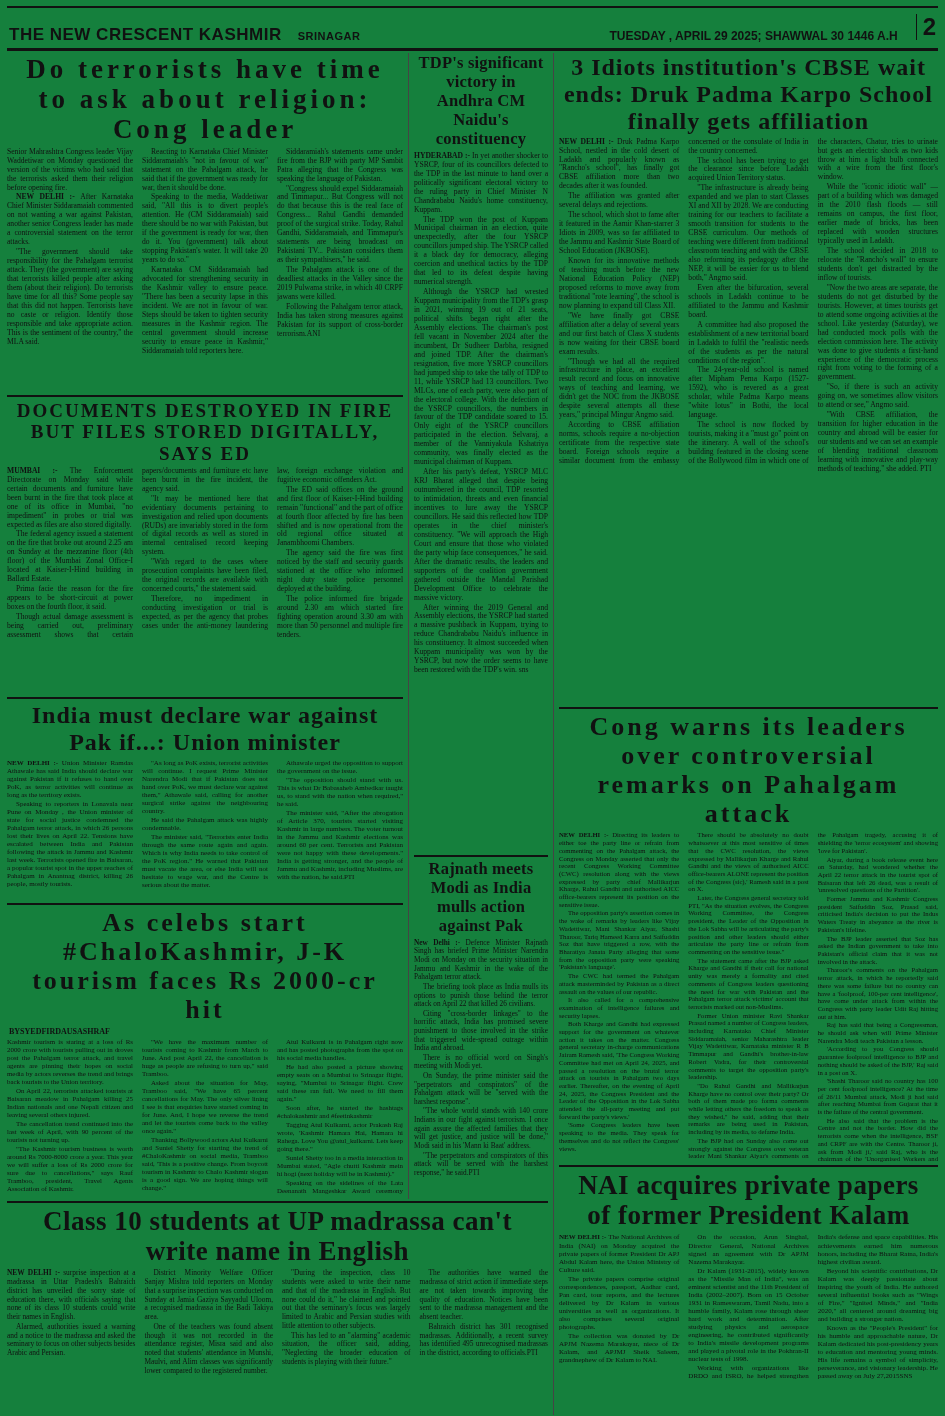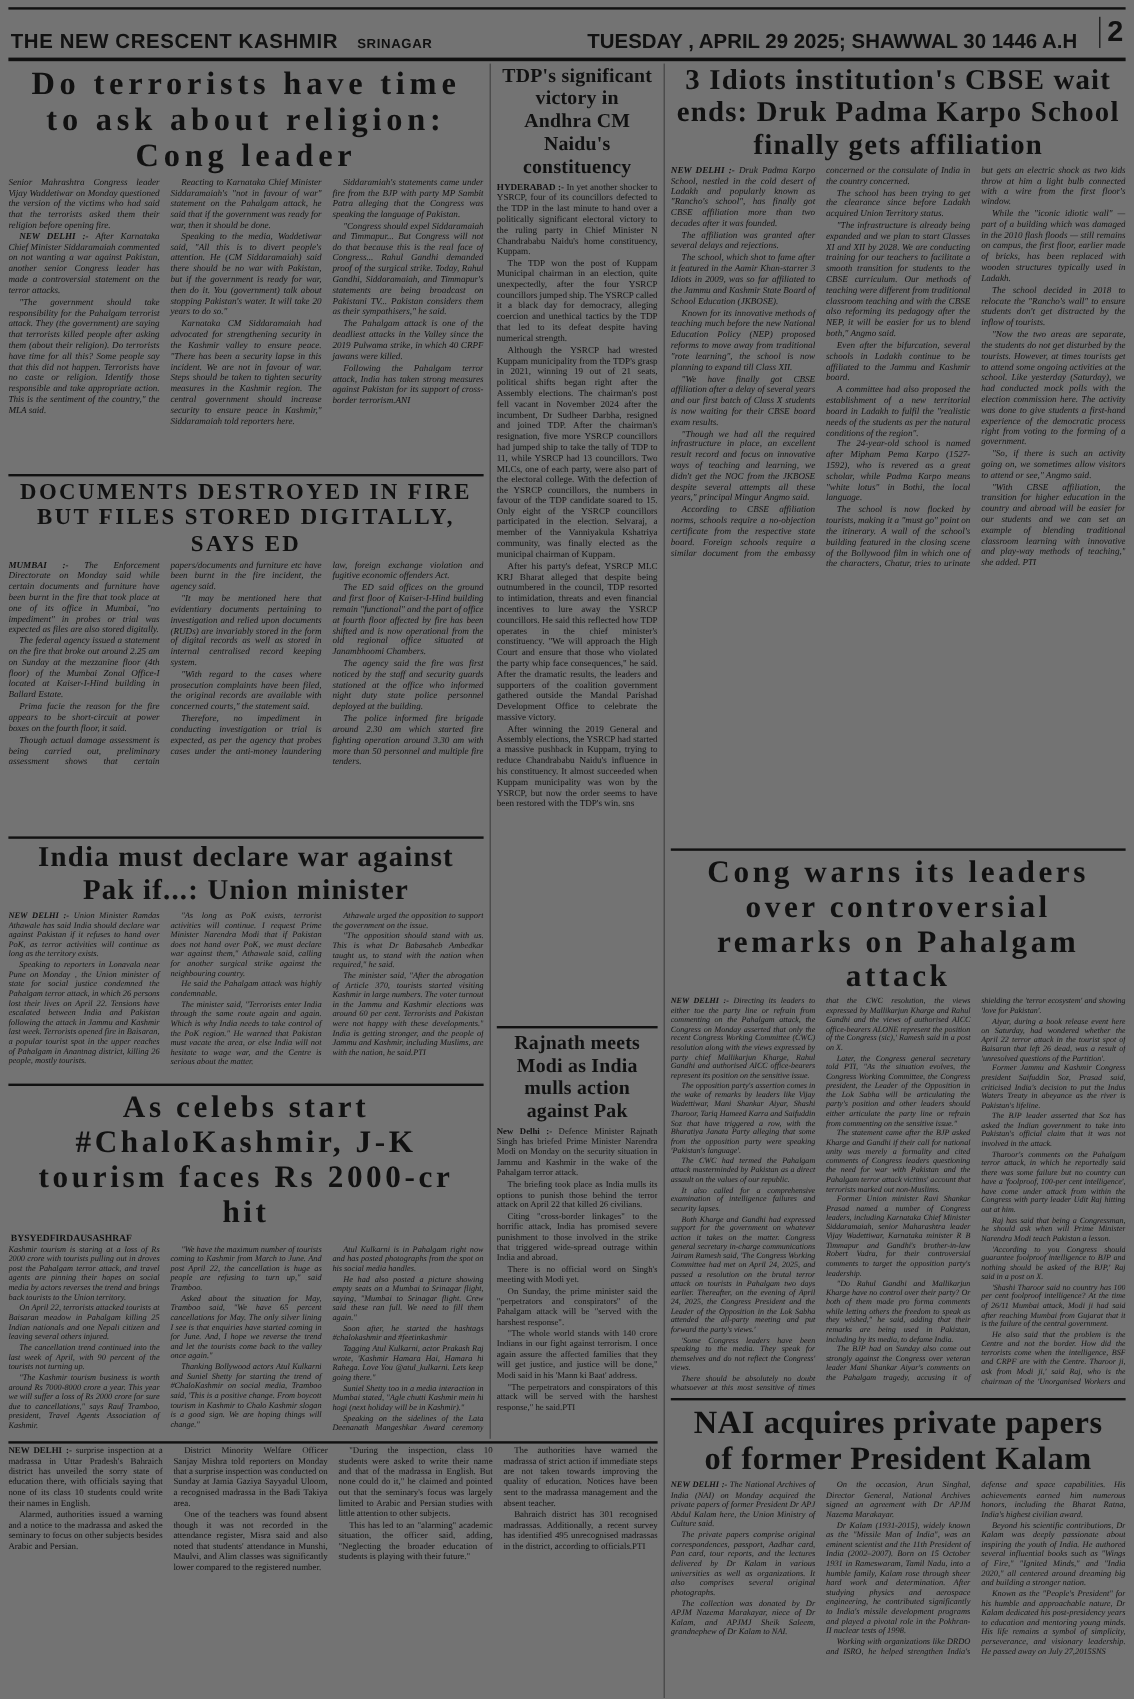--- a/index.html
+++ b/index.html
@@ -1,31 +1,31 @@
 <!DOCTYPE html>
 <html><head>
 <meta charset="utf-8">
 <style>
   html,body{margin:0;padding:0;background:#e9e7e2;}
   .page{
     width:945px;height:1416px;box-sizing:border-box;margin:0 auto;
-    background:#737373;color:#111;padding:6px 7px 4px 7px;
+    background:#15803d;color:#111;padding:6px 7px 4px 7px;
     font-family:"Liberation Serif", serif;overflow:hidden;position:relative;
   }
   
   .topline{border-top:2px solid #111;margin-bottom:2px;}
   .masthead{
     display:flex;align-items:baseline;gap:10px;
     border-bottom:3px solid #111;padding:4px 2px 3px 2px;
     font-family:"Liberation Sans", sans-serif;
   }
   .paper-name{font-size:17px;font-weight:bold;letter-spacing:.5px;white-space:nowrap;}
   .city{font-size:11px;font-weight:bold;letter-spacing:.5px;margin-left:6px;}
   .mast-spacer{flex:1;}
-  .dateline{font-size:17px;font-weight:bold;white-space:nowrap;text-align:right;}
+  .dateline{font-size:12px;font-weight:bold;white-space:nowrap;text-align:right;}
   .pageno-wrap{display:flex;align-items:center;gap:6px;margin-left:8px;}
   .pageno-bar{width:1px;height:26px;background:#111;}
   .pageno{font-size:24px;font-weight:bold;line-height:1;}
   
   .main{display:flex;gap:5px;height:1362px;margin-top:2px;}
   .vdiv{width:1px;background:#444;}
   .hdiv{border-top:2px solid #111;margin:2px 0;}
   .left-half{width:541px;display:flex;flex-direction:column;}
   .lh-top{display:flex;gap:5px;height:1146px;}
   .col-a{width:396px;display:flex;flex-direction:column;}
@@ -41,21 +41,21 @@
   .h-caps{font-size:19px;letter-spacing:2px;}
   .h-wide{font-size:26px;letter-spacing:3px;}
   .h-one{font-size:24px;letter-spacing:1px;}
   .h-one-sm{font-size:27px;letter-spacing:.5px;}
   .h-sm{font-size:16.5px;letter-spacing:.2px;line-height:1.15;}
   .byline{font-weight:bold;font-size:8px;margin:0 0 2px 2px;}
   .body{
     font-size:7.6px;line-height:1.18;text-align:justify;
     column-gap:9px;column-fill:balance;height:100%;
   }
-  .cols-3{column-count:3;font-style:italic;}
+  .cols-3{column-count:3;}
   .cols-4{column-count:4;}
   .cols-1{column-count:1;}
   .body p{margin:0 0 1px 0;text-indent:9px;}
   .body p:first-child{text-indent:0;}
   .body b{font-weight:bold;}
   .art-a{height:340px;display:flex;flex-direction:column;}
   .art-a .bodywrap{flex:1;overflow:hidden;}
   .art-ed{height:296px;display:flex;flex-direction:column;}
   .art-ed .bodywrap{flex:1;overflow:hidden;}
   .art-war{height:200px;display:flex;flex-direction:column;}
@@ -209,20 +209,21 @@
                 </div>
               </div>
           </div>
         </div>
       </div>
 
       <div class="hdiv"></div>
 
       <div class="lh-bottom">
         <div class="article art-class10">
+          <div class="headline h-one-sm">Class 10 students at UP madrassa can't write name in English</div>
           <div class="bodywrap">
               <div class="body cols-4">
                 <p><b>NEW DELHI :- </b>surprise inspection at a madrassa in Uttar Pradesh's Bahraich district has unveiled the sorry state of education there, with officials saying that none of its class 10 students could write their names in English.</p>
                 <p>Alarmed, authorities issued a warning and a notice to the madrassa and asked the seminary to focus on other subjects besides Arabic and Persian.</p>
                 <p>District Minority Welfare Officer Sanjay Mishra told reporters on Monday that a surprise inspection was conducted on Sunday at Jamia Gaziya Sayyadul Uloom, a recognised madrassa in the Badi Takiya area.</p>
                 <p>One of the teachers was found absent though it was not recorded in the attendance register, Misra said and also noted that students' attendance in Munshi, Maulvi, and Alim classes was significantly lower compared to the registered number.</p>
                 <p>"During the inspection, class 10 students were asked to write their name and that of the madrassa in English. But none could do it," he claimed and pointed out that the seminary's focus was largely limited to Arabic and Persian studies with little attention to other subjects.</p>
                 <p>This has led to an "alarming" academic situation, the officer said, adding, "Neglecting the broader education of students is playing with their future."</p>
                 <p>The authorities have warned the madrassa of strict action if immediate steps are not taken towards improving the quality of education. Notices have been sent to the madrassa management and the absent teacher.</p>
                 <p>Bahraich district has 301 recognised madrassas. Additionally, a recent survey has identified 495 unrecognised madrassas in the district, according to officials.PTI</p>

